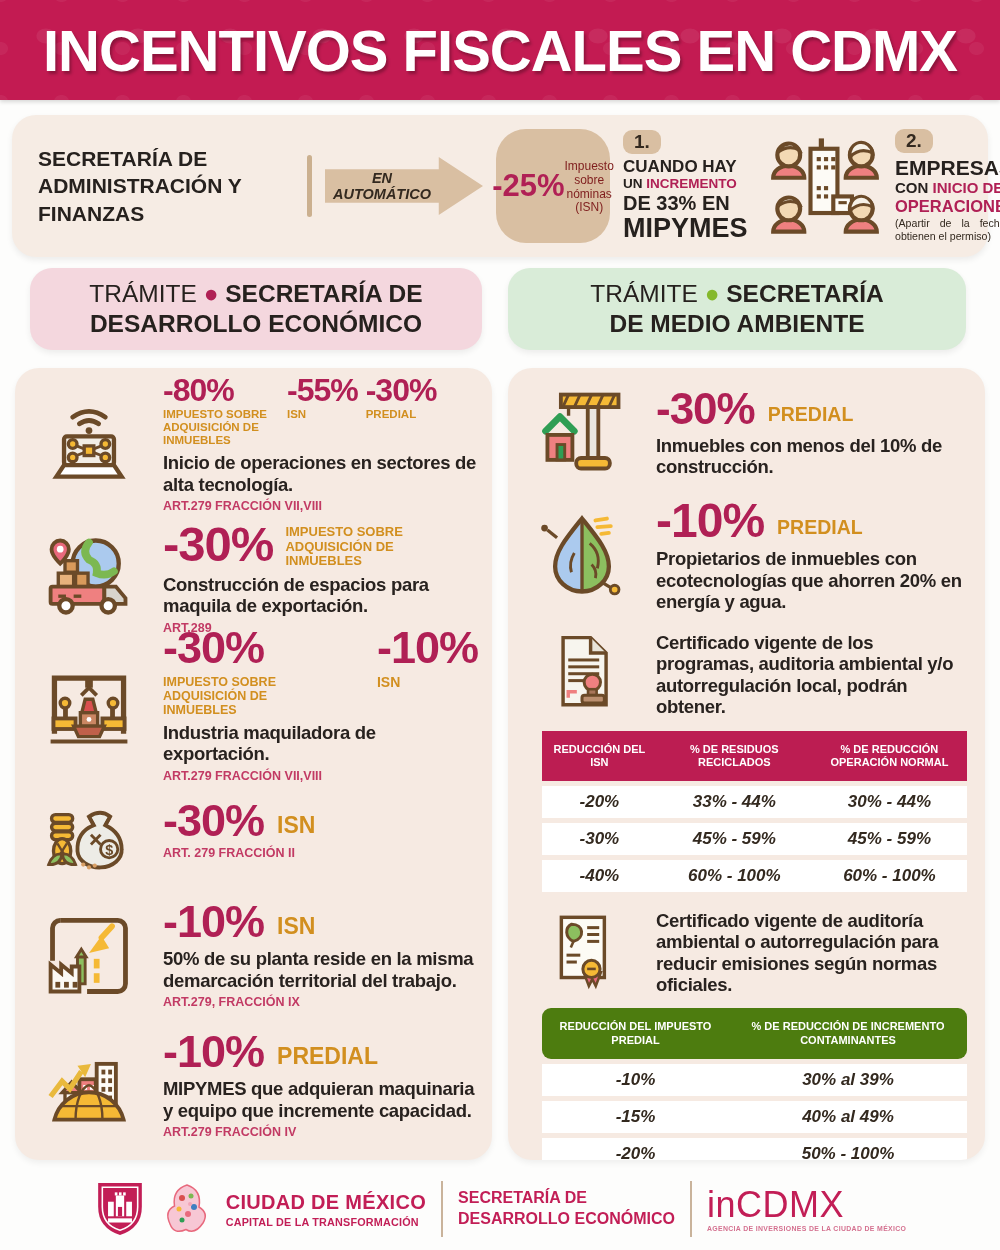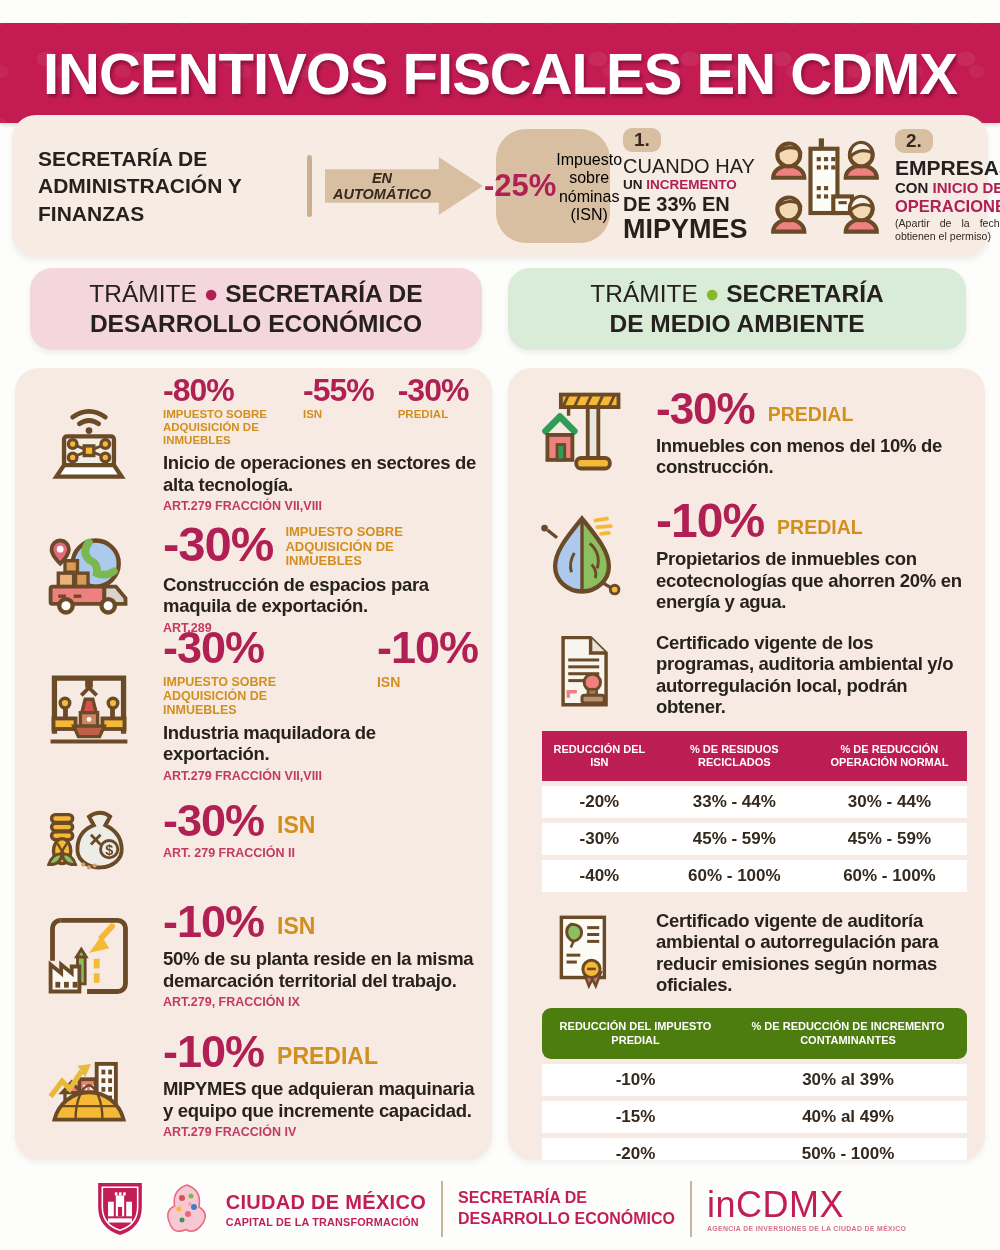--- a/index.html
+++ b/index.html
@@ -3,41 +3,41 @@
 <meta charset="utf-8">
 <style>
   html,body{margin:0;padding:0;}
   body{width:1000px;height:1250px;background:#fdfdfc;font-family:"Liberation Sans",sans-serif;color:#26211e;}
   .page{position:relative;width:1000px;height:1250px;overflow:hidden;}
 
   
   .hdr{position:absolute;left:0;top:0;width:1000px;height:100px;background:#c31b52;
     background-image:radial-gradient(rgba(255,255,255,.07) 9px,transparent 10px),radial-gradient(rgba(255,255,255,.05) 7px,transparent 8px);
     background-size:92px 72px,61px 53px;background-position:0 0,31px 22px;
-    display:flex;align-items:center;justify-content:center;box-shadow:0 2px 4px rgba(0,0,0,.15);margin-top:23px;}
+    display:flex;align-items:center;justify-content:center;box-shadow:0 2px 4px rgba(0,0,0,.15);}
   .hdr h1{margin:0;color:#fff;font-size:58px;font-weight:800;letter-spacing:-1px;text-shadow:2px 3px 3px rgba(0,0,0,.28);white-space:nowrap;}
 
   
   .autobar{position:absolute;left:12px;top:115px;width:976px;height:142px;background:#f6ece4;border-radius:24px;
     display:flex;align-items:center;padding:0 16px 0 26px;box-sizing:border-box;gap:13px;box-shadow:0 3px 6px rgba(0,0,0,.07);}
   .agency{font-size:21px;font-weight:800;line-height:1.3;width:256px;flex-shrink:0;}
   .vdiv{width:5px;height:62px;background:#cbb08f;border-radius:3px;flex-shrink:0;}
   .arrow{width:158px;height:58px;background:#d9bfa2;flex-shrink:0;
     clip-path:polygon(0 21%,72% 21%,72% 0,100% 50%,72% 100%,72% 79%,0 79%);
     display:flex;align-items:center;}
   .arrow span{font-style:italic;font-weight:800;font-size:14.5px;color:#33291f;width:114px;text-align:center;}
   .disc{width:114px;height:114px;background:#d9bfa2;border-radius:30px;flex-shrink:0;
     display:flex;flex-direction:row;align-items:center;justify-content:center;text-align:center;}
   .disc .v{font-size:31px;font-weight:800;color:#b02055;}
-  .disc .l{font-size:16px;line-height:1.15;margin-top:3px;width:102px;color:#000000;}
+  .disc .l{font-size:12px;line-height:1.15;margin-top:3px;width:102px;color:#7f1d1d;}
   .step{flex-shrink:0;}
   .step .num{display:inline-block;background:#d9bfa2;border-radius:9px;padding:1px 11px;font-weight:800;font-size:19px;color:#33291f;margin-bottom:4px;}
   .crimson{color:#b02055;}
   .step1{width:132px;}
-  .step1 .r1{font-size:20px;font-weight:400;line-height:1.05;}
+  .step1 .r1{font-size:17px;font-weight:700;line-height:1.05;}
   .step1 .r2{font-size:13.5px;font-weight:800;line-height:1.2;}
   .step1 .r3{font-size:20px;font-weight:800;line-height:1.1;}
   .step1 .r4{font-size:27px;font-weight:800;line-height:1.05;}
   .people{width:114px;flex-shrink:0;}
   .step2{width:168px;}
   .step2 .r1{font-size:21px;font-weight:800;line-height:1.05;}
   .step2 .r2{font-size:15px;font-weight:800;line-height:1.2;}
   .step2 .r3{font-size:16.5px;font-weight:800;line-height:1.1;}
   .step2 .note{font-size:10.6px;line-height:1.25;margin-top:2px;color:#33291f;text-align:justify;width:160px;}
 
@@ -57,21 +57,21 @@
   .panel-r{left:508px;}
   .item{display:flex;align-items:center;}
   .icon-box{width:148px;display:flex;justify-content:center;flex-shrink:0;}
   .icn{width:96px;height:96px;}
   .content{flex:1;padding-right:14px;}
   .desc{font-size:18.5px;font-weight:700;color:#28221f;line-height:1.16;letter-spacing:-.3px;margin-top:5px;}
   .art{font-size:12.5px;font-weight:700;color:#c23a64;margin-top:4px;}
   .pcts{display:flex;}
   .pcts .v{font-weight:800;color:#b02055;line-height:.95;letter-spacing:-1px;}
   .pcts .l{font-weight:700;color:#d28f1f;line-height:1.12;}
-  .p-3col{gap:24px;}
+  .p-3col{gap:8px;}
   .p-3col .pct{display:flex;flex-direction:column;}
   .p-3col .v{font-size:32px;}
   .p-3col .l{font-size:11.5px;margin-top:3px;max-width:116px;}
   .p-2col{gap:58px;}
   .p-2col .pct{display:flex;flex-direction:column;}
   .p-2col .v{font-size:45px;}
   .p-2col .l{font-size:12.5px;margin-top:5px;max-width:195px;}
   .p-inline{align-items:center;gap:12px;}
   .p-inline .v{font-size:49px;}
   .p-inline .l{font-size:13px;max-width:180px;margin-top:6px;}
@@ -82,21 +82,21 @@
   .p-inline-r .v{font-size:44px;}
   .p-inline-r .l{font-size:19.5px;margin-bottom:4px;}
 
   
   .tbl{margin:5px 18px 5px 34px;}
   .tbl .hrow{display:grid;color:#fff;font-weight:700;font-size:11px;line-height:1.2;text-align:center;}
   .tbl .hrow div{padding:12px 4px;display:flex;align-items:center;justify-content:center;}
   .tbl.t-isn .hrow{background:#bc1d52;}
   .tbl.t-pre .hrow{background:#4d7c0f;border-radius:9px;}
   .tbl .brow{display:grid;background:#fff;margin-top:5px;font-weight:700;font-size:17px;color:#33291f;text-align:center;}
-  .tbl .brow div{padding:6px 0;}
+  .tbl .brow div{padding:6px 0;font-style:italic;}
   .t-isn .hrow,.t-isn .brow{grid-template-columns:27% 36.5% 36.5%;}
   .t-pre .hrow,.t-pre .brow{grid-template-columns:44% 56%;}
   .footnote{font-size:11.5px;color:#555;text-align:center;margin-top:9px;padding-left:90px;}
 
   
   .footer{position:absolute;left:0;top:1168px;width:1000px;height:82px;display:flex;align-items:center;justify-content:center;gap:15px;}
   .cdmx-txt{color:#c21e56;}
   .cdmx-txt .t1{font-size:20px;font-weight:800;letter-spacing:.3px;}
   .cdmx-txt .t2{font-size:10.8px;font-weight:700;letter-spacing:.2px;margin-top:2px;}
   .fdiv{width:2px;height:56px;background:#c9b39b;}

